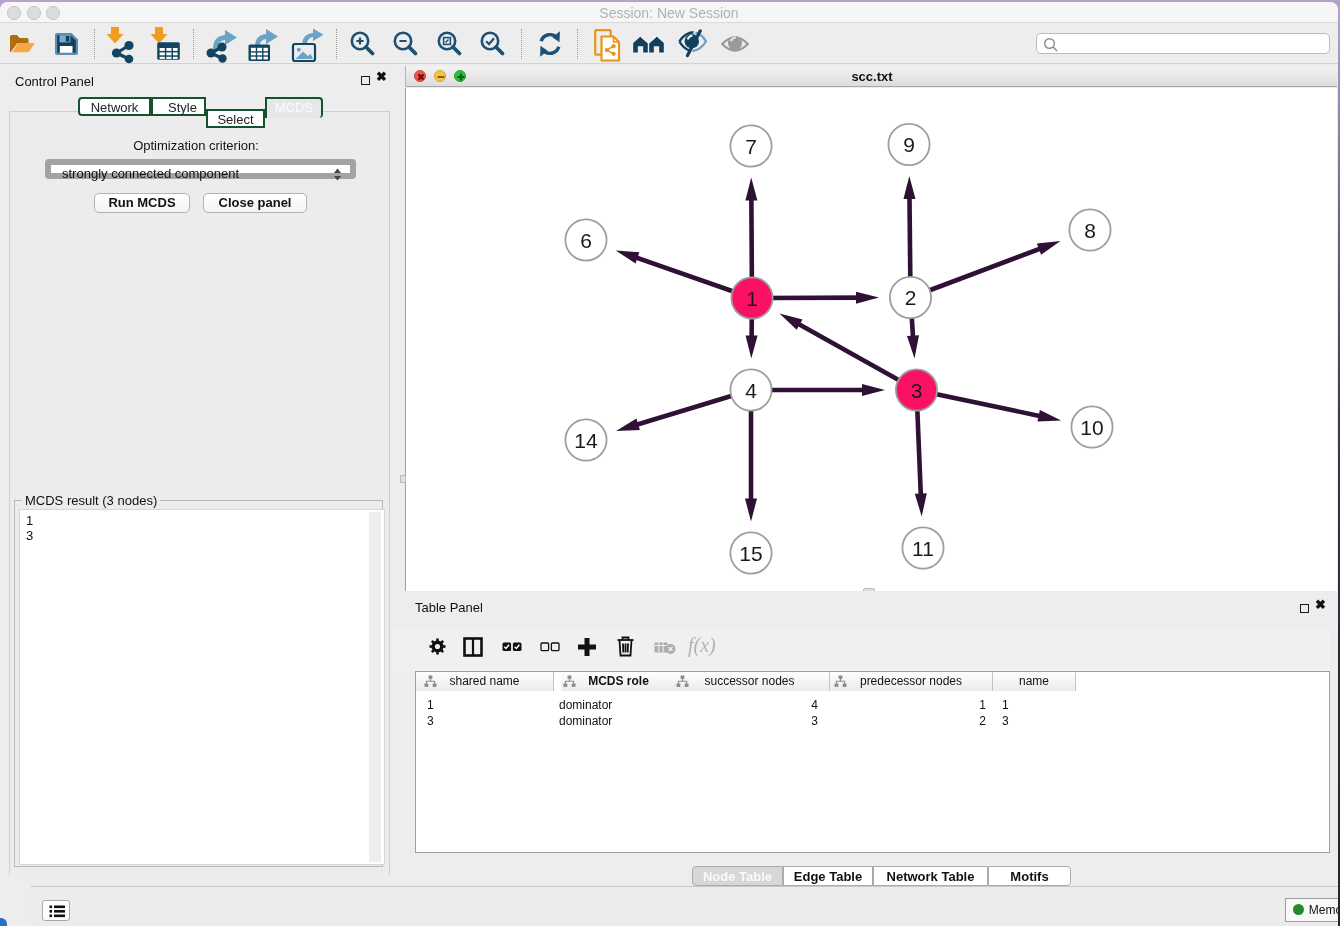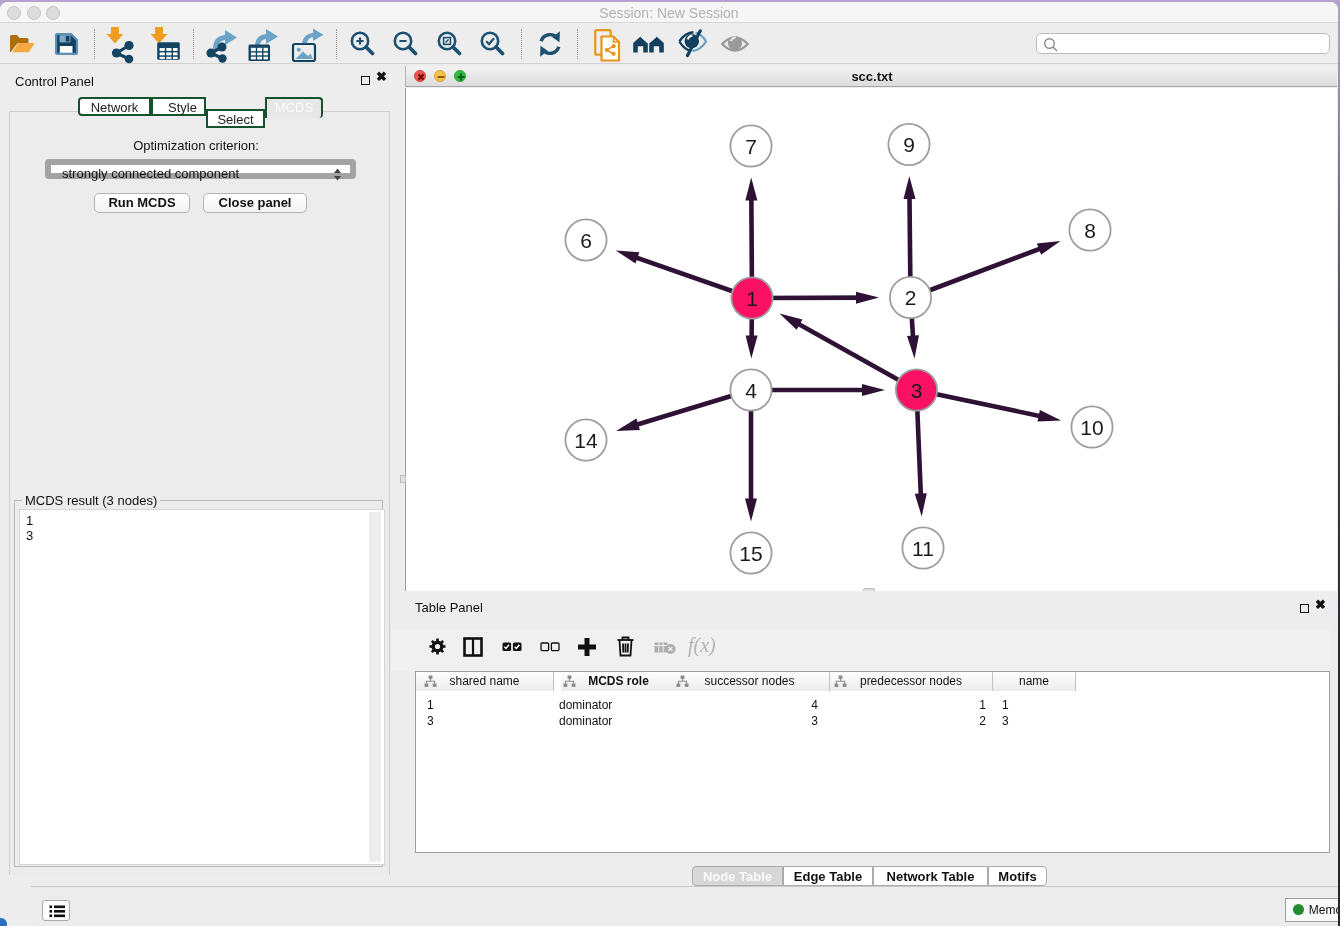--- a/index.html
+++ b/index.html
@@ -405,21 +405,21 @@
     <div class="td" style="left:586px; top:25px;">1</div>
     <div class="td" style="left:11px; top:41px;">3</div>
     <div class="td" style="left:143px; top:41px;">dominator</div>
     <div class="td" style="left:302px; top:41px; width:100px; text-align:right;">3</div>
     <div class="td" style="left:470px; top:41px; width:100px; text-align:right;">2</div>
     <div class="td" style="left:586px; top:41px;">3</div>
   </div>
     <div class="btab" style="left:300px; width:91px; background:#d7d7d7; color:#fafafa; border-radius:4px 0 0 4px;">Node Table</div>
     <div class="btab" style="left:391px; width:90px;">Edge Table</div>
     <div class="btab" style="left:481px; width:115px;">Network Table</div>
-    <div class="btab" style="left:596px; width:59px; border-radius:0 4px 4px 0;">Motifs</div>
+    <div class="btab" style="left:596px; width:83px; border-radius:0 4px 4px 0;">Motifs</div>
   </div>
   <div id="statusbar">
     <div id="listbtn">
         <svg style="position:absolute; left:6px; top:4px;" width="16" height="13" viewBox="0 0 16 13">
       <g fill="#111">
         <rect x="0.5" y="0.5" width="2.6" height="2.6"></rect>
             <rect x="5" y="0.5" width="11" height="2.6"></rect>
         <rect x="0.5" y="5" width="2.6" height="2.6"></rect>
             <rect x="5" y="5" width="11" height="2.6"></rect>
         <rect x="0.5" y="9.5" width="2.6" height="2.6"></rect>

